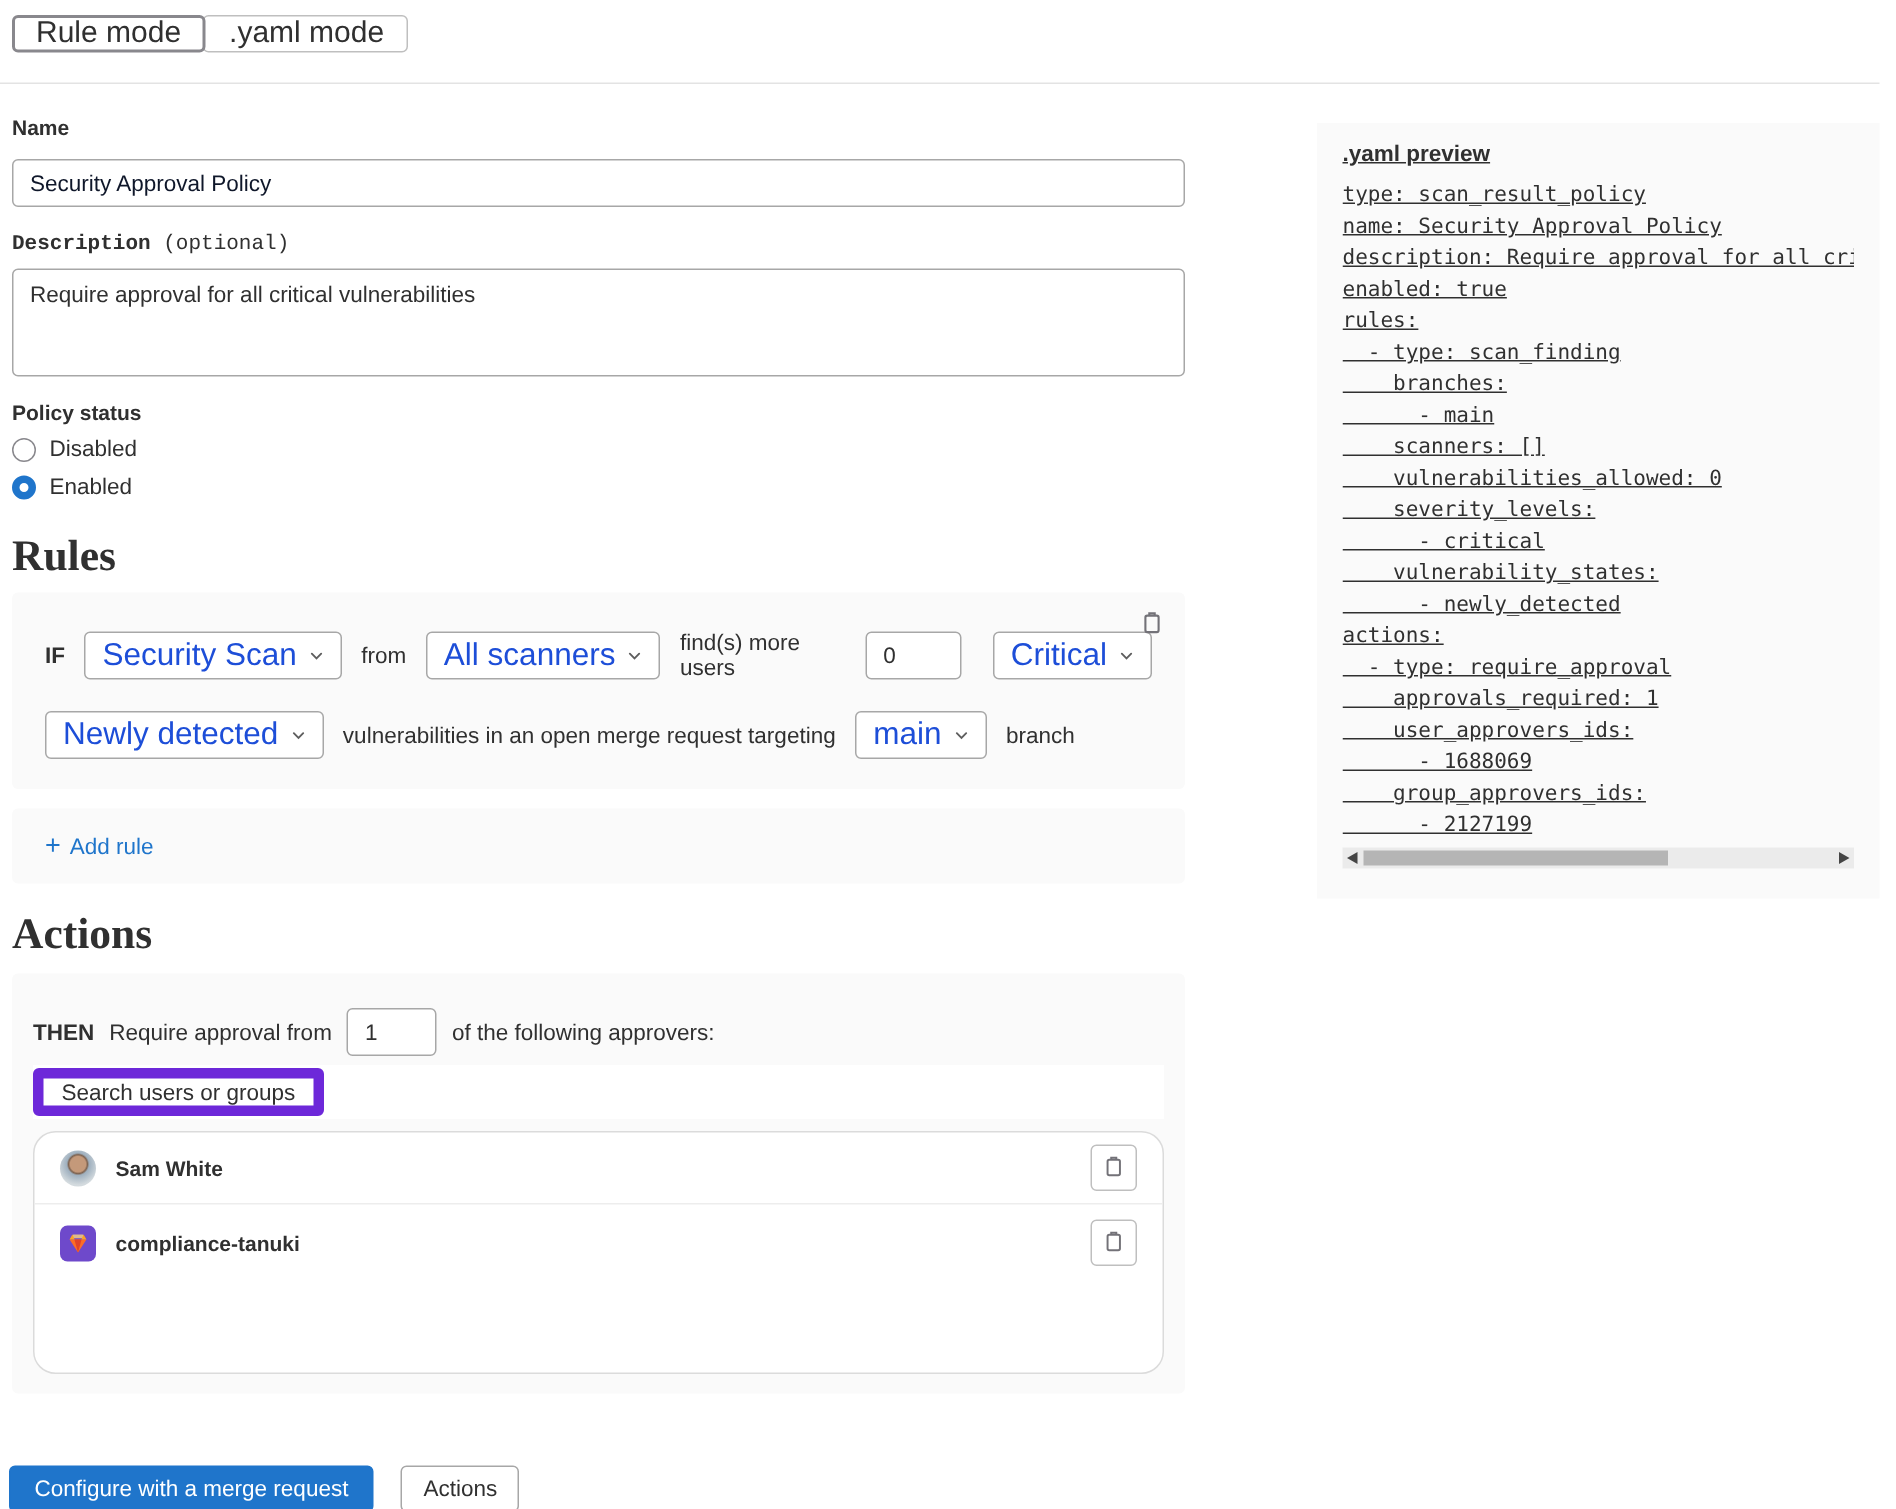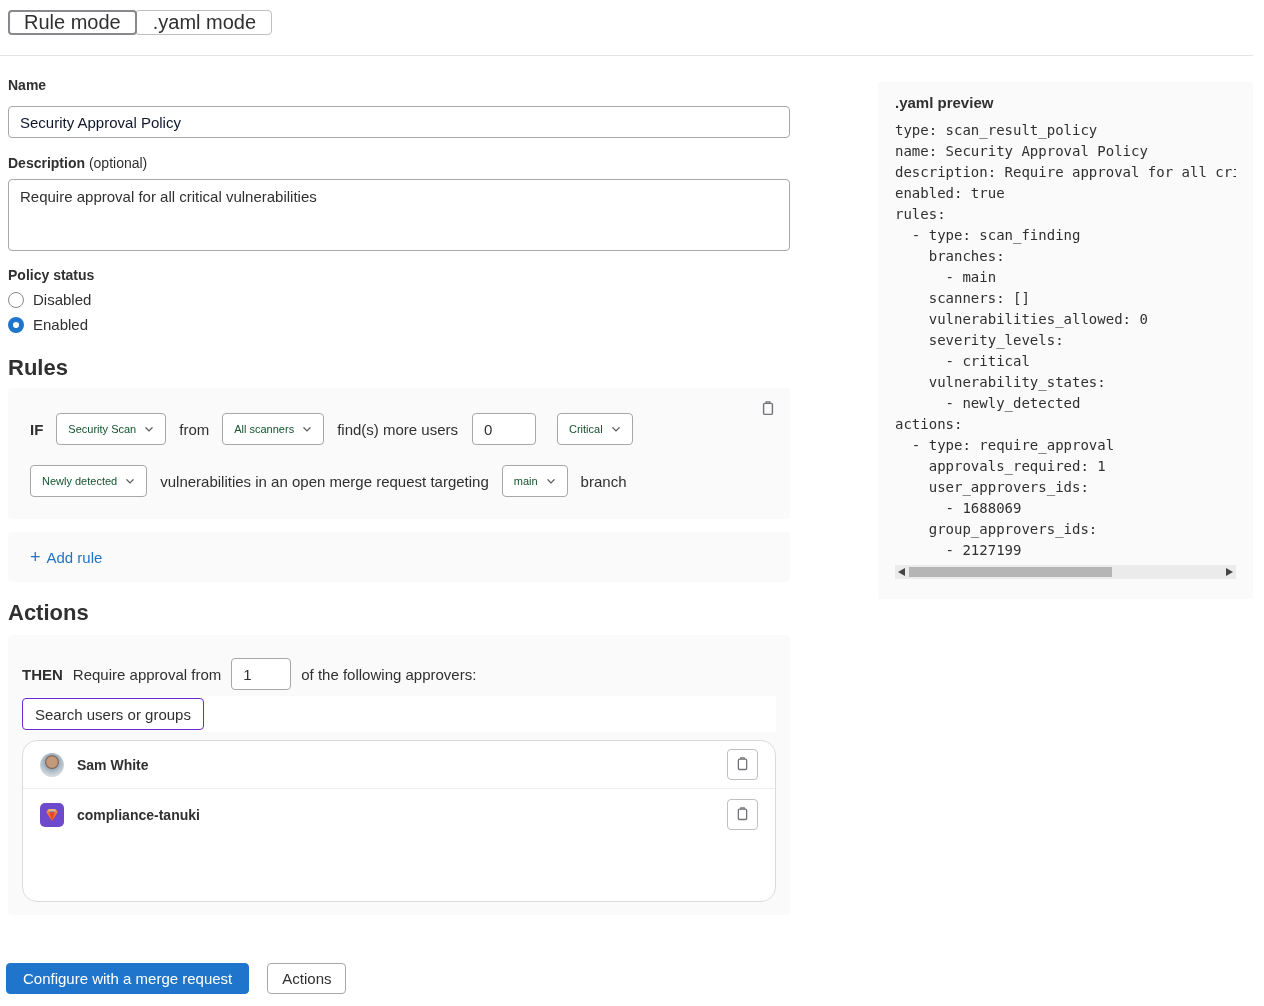--- a/index.html
+++ b/index.html
@@ -23,63 +23,63 @@
   .text-input { display:block; width:782px; height:32px; margin-top:13px; border:1px solid #a7a7a7;
                 border-radius:4px; padding:0 11px; font-size:15px; color:#0f172a; font-family:"Liberation Sans",sans-serif; background:#fff; }
   .desc-area { display:block; width:782px; height:72px; margin-top:8px; border:1px solid #a7a7a7;
                border-radius:4px; padding:8px 11px; font-size:15px; color:#303030; resize:none;
                font-family:"Liberation Sans",sans-serif; background:#fff; }
   .radio-row { display:flex; align-items:center; margin-top:8px; gap:9px; font-size:15px; }
   .radio { width:16px; height:16px; border-radius:50%; background:#fff; flex:0 0 auto; }
   .radio.on  { border:5px solid #1f75cb; }
   .radio.off { border:1.5px solid #89888d; }
 
-  .section-heading { font-size:22px; font-weight:bold; margin-top:22px; color:#303030; }
+  .section-heading { font-size:29px; font-weight:bold; margin-top:22px; color:#303030;font-family:Liberation Serif, serif; }
 
   
   .rule-card { position:relative; margin-top:7px; width:782px; height:131px; background:#fafafa; border-radius:4px; padding:25px 22px 0 22px; }
   .rule-line { display:flex; align-items:center; gap:13px; font-size:15px; flex-wrap:nowrap; }
   .rule-line + .rule-line { margin-top:20px; }
   .bold-kw { font-weight:bold; font-size:15px; }
   .gl-dropdown { height:32px; background:#fff; border:1px solid #a7a7a7; border-radius:4px; display:inline-flex;
-                 align-items:center; gap:8px; padding:0 11px; font-size:11px; color:#14532d; cursor:pointer; white-space:nowrap; }
+                 align-items:center; gap:8px; padding:0 11px; font-size:21px; color:#1d4ed8; cursor:pointer; white-space:nowrap; }
   .chev { display:inline-flex; }
   .num-input { width:64px; height:32px; border:1px solid #a7a7a7; border-radius:4px; padding:0 11px;
                font-size:15px; color:#303030; background:#fff; font-family:"Liberation Sans",sans-serif; }
   .icon-btn-plain { position:absolute; top:8px; right:10px; background:none; border:none; cursor:pointer; padding:4px; }
   .add-rule-panel { margin-top:13px; width:782px; height:50px; background:#fafafa; border-radius:4px; display:flex; align-items:center; padding-left:22px; }
   .add-rule-link { color:#1f75cb; font-size:15px; background:none; border:none; cursor:pointer; display:flex; align-items:flex-start; gap:6px; font-family:"Liberation Sans",sans-serif; }
   .plus-glyph::before { content:"+"; font-size:18px; line-height:14px; }
 
   
   .action-card { margin-top:9px; width:782px; height:280px; background:#fafafa; border-radius:4px; padding:23px 14px 0 14px; }
   .then-line { display:flex; align-items:center; gap:10px; font-size:15px; }
   .search-strip { margin-top:6px; height:36px; background:#fff; display:flex; align-items:center; }
-  .search-box { height:32px; border:1px solid #6d28d9; border-radius:4px; display:inline-flex; align-items:center;
+  .search-box { height:32px; border:7px solid #6d28d9; border-radius:4px; display:inline-flex; align-items:center;
                 padding:0 12px; font-size:15px; color:#303030; background:#fff; cursor:text; }
   .approver-list { margin-top:8px; height:162px; background:#fff; border:1px solid #dbdbdb; border-radius:15px; overflow:hidden; }
   .approver-row { height:47px; display:flex; align-items:center; padding:0 17px; gap:13px; }
   .approver-row + .approver-row { border-top:1px solid #ededed; height:52px; }
   .avatar-user { width:24px; height:24px; border-radius:50%; flex:0 0 auto;
     background:radial-gradient(circle at 50% 38%, #c4997a 0 27%, #7d6351 33%, #9fb0bf 39%, #d3dade 72%); }
   .avatar-group { width:24px; height:24px; border-radius:5px; background:#6e49cb; flex:0 0 auto;
     display:flex; align-items:center; justify-content:center; }
   .approver-name { font-size:14px; font-weight:bold; }
   .row-trash-btn { margin-left:auto; width:31px; height:31px; background:#fff; border:1px solid #bfbfbf; border-radius:4px;
                    display:flex; align-items:center; justify-content:center; cursor:pointer; }
 
   
   .footer-row { display:flex; gap:18px; margin-top:48px; margin-left:-2px; }
   .btn-primary { height:31px; padding:0 16px; background:#1f75cb; border:1px solid #1f75cb; border-radius:4px;
                  color:#fff; font-size:15px; cursor:pointer; font-family:"Liberation Sans",sans-serif; }
   .btn-default { height:31px; padding:0 14px; background:#fff; border:1px solid #a7a7a7; border-radius:4px;
                  color:#303030; font-size:15px; cursor:pointer; font-family:"Liberation Sans",sans-serif; }
 
   
-  .yaml-panel { width:375px; height:517px; margin-left:88px; margin-top:26px; background:#fafafa; padding:12px 17px 0 17px; overflow:hidden; }
+  .yaml-panel { width:375px; height:517px; margin-left:88px; margin-top:26px; background:#fafafa; padding:12px 17px 0 17px; overflow:hidden;text-decoration:underline; }
   .yaml-title { font-size:15px; font-weight:bold; color:#303030; }
   .yaml-code { margin-top:9px; font-family:"DejaVu Sans Mono",monospace; font-size:14px; line-height:21px;
                color:#303030; white-space:pre; overflow:hidden; width:341px; height:441px; }
   .hscrollbar { margin-top:4px; width:341px; height:14px; background:#ebebeb; display:flex; align-items:center; padding:0 3px; }
   .sb-arrow { width:0; height:0; border-style:solid; flex:0 0 auto; cursor:pointer; }
   .sb-left  { border-width:4.5px 7px 4.5px 0; border-color:transparent #454545 transparent transparent; }
   .sb-right { border-width:4.5px 0 4.5px 7px; border-color:transparent transparent transparent #454545; margin-left:auto; }
   .sb-thumb { width:203px; height:10px; background:#b5b5b5; margin-left:4px; cursor:grab; }
 </style>
 </head>
@@ -93,21 +93,21 @@
   </div>
 
   <div class="top-divider"></div>
 
   <div class="content-row">
     <div class="main-col">
 
       <div class="field-label">Name</div>
       <input class="text-input" type="text" value="Security Approval Policy" style="">
 
-      <div class="field-label" style="margin-top:17px;"><span>Description</span><span class="label-suffix"> (optional)</span></div>
+      <div class="field-label" style="margin-top:17px;font-family:Liberation Mono, monospace;"><span>Description</span><span class="label-suffix"> (optional)</span></div>
       <textarea class="desc-area" style="">Require approval for all critical vulnerabilities</textarea>
 
       <div class="field-label" style="margin-top:16px;">Policy status</div>
       <div class="radio-row">
         <span class="radio off"></span>
         <span>Disabled</span>
       </div>
       <div class="radio-row">
         <span class="radio on"></span>
         <span>Enabled</span>

